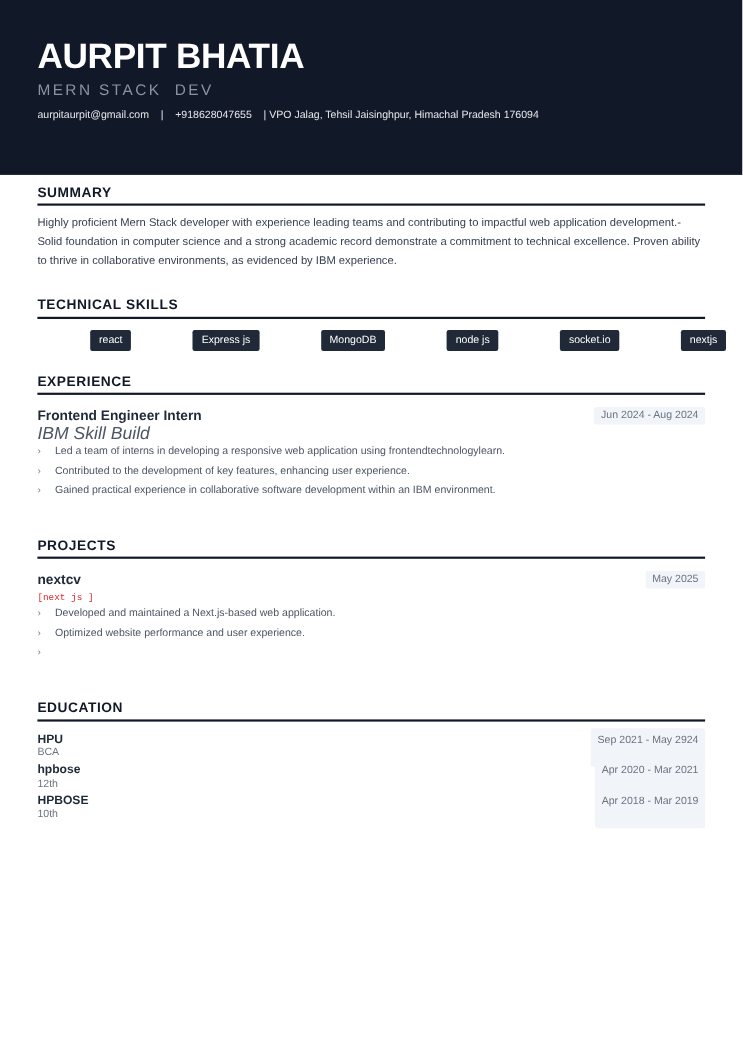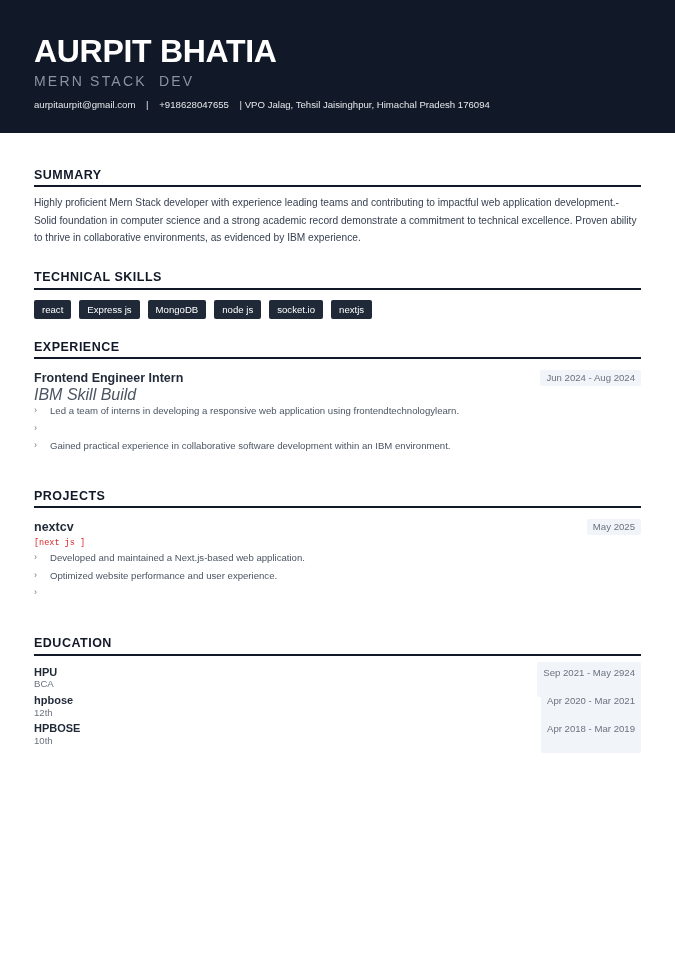--- a/index.html
+++ b/index.html
@@ -1,30 +1,30 @@
 <!DOCTYPE html>
 <html><head>
 <meta charset="utf-8">
 <style>
   * { margin: 0; padding: 0; box-sizing: border-box; }
   html, body { width: 675px; height: 954px; background: #ffffff; overflow: hidden; }
   body { font-family: "Liberation Sans", sans-serif; color: #1f2937; position: relative; }
 
-  .header { position: absolute; left: 0; top: 0; width: 675px; height: 133px; background: #111827; }
+  .header { position: absolute; left: 0; top: 0; width: 675px; height: 159px; background: #111827; }
   .name { position: absolute; left: 34px; top: 33px; font-size: 32px; font-weight: bold; color: #ffffff; letter-spacing: -0.3px; line-height: 36px; }
   .role { position: absolute; left: 34px; top: 73px; font-size: 14px; color: #8a93a3; letter-spacing: 2.2px; line-height: 16px; white-space: pre; }
   .contact { position: absolute; left: 34px; top: 99px; font-size: 9.6px; color: #e5e7eb; line-height: 12px; white-space: pre; }
 
   .section-title { position: absolute; left: 34px; font-size: 12.5px; font-weight: bold; color: #111827; letter-spacing: 0.5px; line-height: 14px; }
   .rule { position: absolute; left: 34px; width: 607px; height: 2px; background: #111827; }
 
   .summary { position: absolute; left: 34px; top: 194px; width: 610px; font-size: 10.2px; line-height: 17.5px; color: #374151; }
 
   .skills { position: absolute; left: 34px; top: 300px; display: flex; gap: 8px; }
-  .chip { background: #1f2937; color: #ffffff; font-size: 9.6px; line-height: 19px; height: 19px; padding: 0 8px; border-radius: 2px; }
+  .chip { background: #1f2937; color: #ffffff; font-size: 9.6px; line-height: 19px; height: 19px; padding: 0 8px; border-radius: 2px; margin-left: 48px; }
 
   .job-title { position: absolute; left: 34px; font-size: 12.5px; font-weight: bold; color: #1f2937; line-height: 14px; }
   .company { position: absolute; left: 34px; font-size: 16px; font-style: italic; color: #4b5563; line-height: 13px; }
   .date { position: absolute; right: 34px; background: #f1f4f8; color: #6b7280; font-size: 9.6px; line-height: 15px; height: 16px; padding: 0 6px; border-radius: 2px; }
   .bullets { position: absolute; left: 34px; list-style: none; }
   .bullets li { font-size: 9.6px; color: #4b5563; line-height: 17.6px; display: flex; }
   .bullets li .chev { width: 16px; color: #6b7280; font-size: 9px; }
 
   .tech { position: absolute; left: 34px; top: 538px; font-family: "Liberation Mono", monospace; font-size: 8.5px; color: #dc2626; line-height: 10px; white-space: pre; }
 
@@ -61,20 +61,21 @@
 <div class="job-title" style="top:371px">Frontend Engineer Intern</div>
 <div class="date" style="top:370px">Jun 2024 - Aug 2024</div>
 <div class="company" style="top:388px">IBM Skill Build</div>
 <ul class="bullets" style="top:402px">
   <li>
       <span class="chev">›</span>
       <span>Led a team of interns in developing a responsive web application using frontendtechnologylearn.</span>
     </li>
   <li>
       <span class="chev">›</span>
+      <span>Contributed to the development of key features, enhancing user experience.</span>
     </li>
   <li>
       <span class="chev">›</span>
       <span>Gained practical experience in collaborative software development within an IBM environment.</span>
     </li>
 </ul>
 
 <div class="section-title" style="top:489px">PROJECTS</div>
 <div class="rule" style="top:506px"></div>
 <div class="job-title" style="top:520px">nextcv</div>

